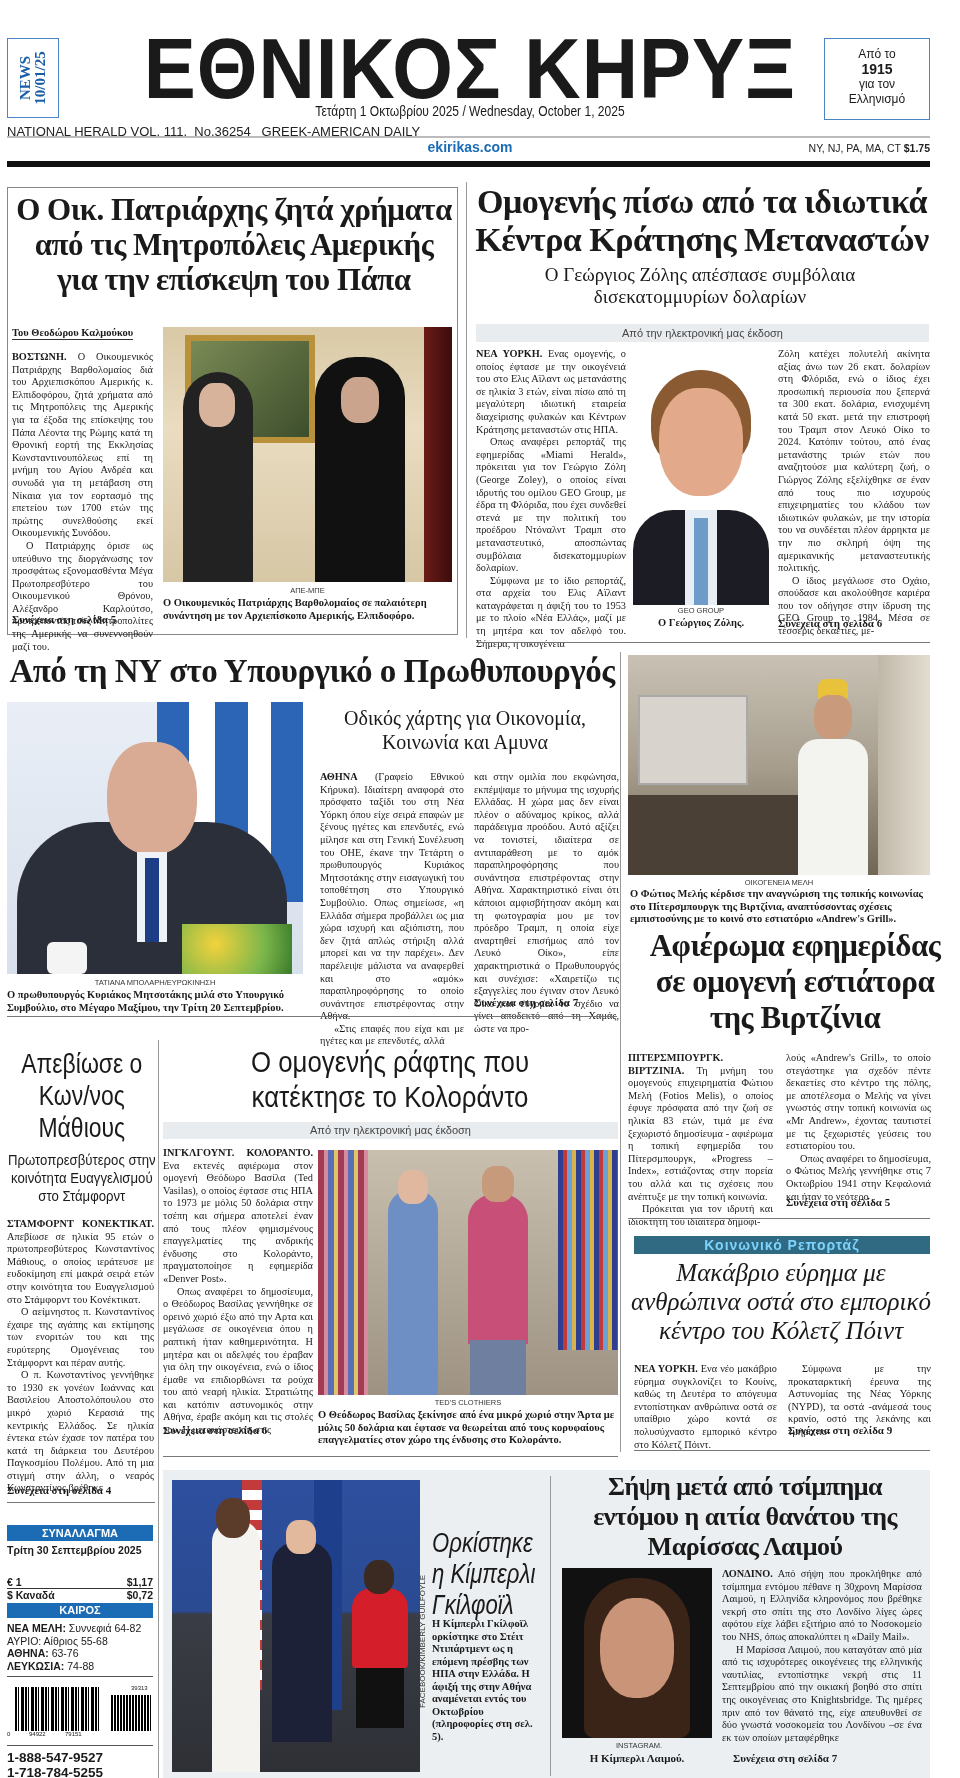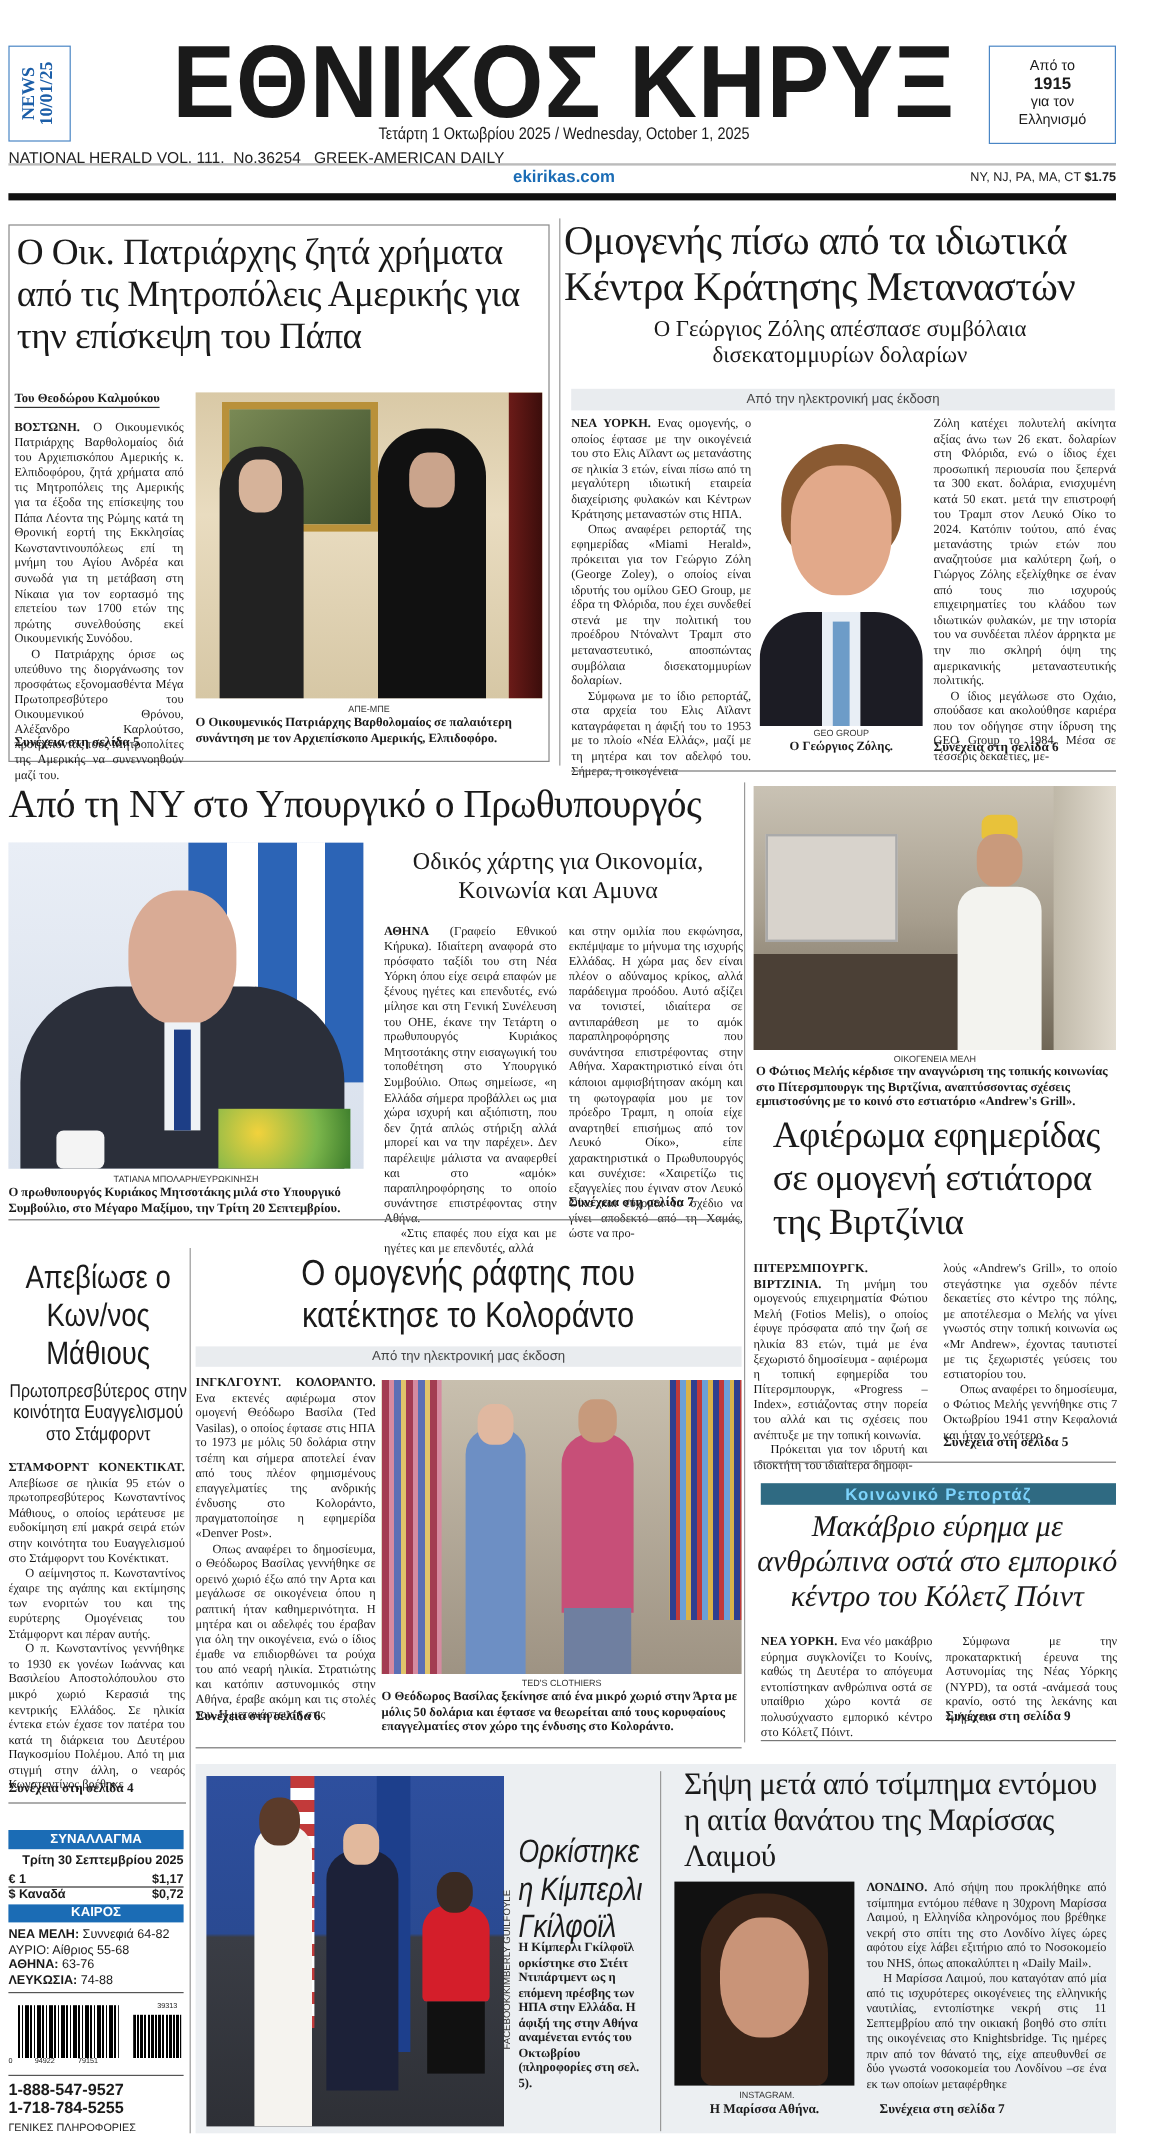--- a/index.html
+++ b/index.html
@@ -8,21 +8,21 @@
 .abs{position:absolute}
 .sans{font-family:"Liberation Sans","DejaVu Sans",sans-serif}
 .body-text{font-size:10.3px;line-height:12.6px;text-align:justify;hyphens:auto}
 .body-text p{text-indent:14px}
 .body-text p.first{text-indent:0}
 .dateline{font-weight:bold}
 .cont{font-weight:bold;font-size:11px}
 .photo{position:absolute;overflow:hidden}
 .credit{position:absolute;font-family:"Liberation Sans",sans-serif;font-size:7.5px;color:#333;text-align:center}
 .caption{position:absolute;font-weight:bold;font-size:10.5px;line-height:12.5px}
-.hl{font-family:"Liberation Serif",serif;font-weight:normal;line-height:1.05;letter-spacing:-0.5px}
+.hl{font-family:"Liberation Serif",serif;font-weight:bold;text-align:center;line-height:1.05;letter-spacing:-0.5px}
 .sub{font-family:"Liberation Serif",serif;text-align:center;line-height:1.12}
 .rule{position:absolute;background:#777}
 .graybar{position:absolute;background:#e9ecef;color:#444;font-family:"Liberation Sans",sans-serif;font-size:11px;text-align:center;line-height:18px}
 .bluebar{background:#1b6cb5;color:#fff;font-family:"Liberation Sans",sans-serif;font-weight:bold;text-align:center}
 </style>
 </head>
 <body>
 
 <div class="abs" style="left:7px;top:38px;width:52px;height:80px;border:1.5px solid #4a86c5;display:flex;align-items:center;justify-content:center">
   <div style="transform:rotate(-90deg);text-align:center;color:#1b5ea8;font-family:'Liberation Serif',serif;font-weight:bold;font-size:15px;line-height:15px;white-space:nowrap">
@@ -150,21 +150,21 @@
   <p class="first"><span class="dateline">ΣΤΑΜΦΟΡΝΤ ΚΟΝΕΚΤΙΚΑΤ.</span> <span>Απεβίωσε σε ηλικία 95 ετών ο πρωτοπρεσβύτερος Κωνσταντίνος Μάθιους, ο οποίος ιεράτευσε με ευδοκίμηση επί μακρά σειρά ετών στην κοινότητα του Ευαγγελισμού στο Στάμφορντ του Κονέκτικατ.</span></p>
   <p>Ο αείμνηστος π. Κωνσταντίνος έχαιρε της αγάπης και εκτίμησης των ενοριτών του και της ευρύτερης Ομογένειας του Στάμφορντ και πέραν αυτής.</p>
   <p>Ο π. Κωνσταντίνος γεννήθηκε το 1930 εκ γονέων Ιωάννας και Βασιλείου Αποστολόπουλου στο μικρό χωριό Κερασιά της κεντρικής Ελλάδος. Σε ηλικία έντεκα ετών έχασε τον πατέρα του κατά τη διάρκεια του Δευτέρου Παγκοσμίου Πολέμου. Από τη μια στιγμή στην άλλη, ο νεαρός Κωνσταντίνος βρέθηκε</p>
 </div>
 <div class="abs cont" style="left:7px;top:1484px">Συνέχεια στη σελίδα 4</div>
 <div class="rule" style="left:7px;top:1502px;width:148px;height:1px"></div>
 <div class="rule" style="left:158px;top:1040px;width:1px;height:738px;background:#999"></div>
 
 <div class="abs sans" style="left:7px;top:1525px;width:146px;font-size:10.5px">
   <div class="bluebar" style="height:16px;line-height:16px;font-size:11px">ΣΥΝΑΛΛΑΓΜΑ</div>
-  <div style="text-align:right;font-weight:bold;margin:3px 0 4px;font-size:10.5px">Τρίτη 30 Σεπτεμβρίου 2025</div>
+  <div style="text-align:left;font-weight:bold;margin:3px 0 20px;font-size:10.5px">Τρίτη 30 Σεπτεμβρίου 2025</div>
   <div style="display:flex;justify-content:space-between;font-weight:bold;border-bottom:1px solid #333">
     <span>€ 1</span>
       <span>$1,17</span>
   </div>
   <div style="display:flex;justify-content:space-between;font-weight:bold">
     <span>$ Καναδά</span>
       <span>$0,72</span>
   </div>
   <div class="bluebar" style="height:15px;line-height:15px;font-size:11px;margin-top:2px">ΚΑΙΡΟΣ</div>
   <div style="margin-top:4px;line-height:12.5px">
@@ -240,18 +240,18 @@
 <div class="abs" style="left:432px;top:1618px;width:110px;font-size:10.5px;line-height:12.5px;font-weight:bold">Η Κίμπερλι Γκίλφοϊλ ορκίστηκε στο Στέιτ Ντιπάρτμεντ ως η επόμενη πρέσβης των ΗΠΑ στην Ελλάδα. Η άφιξή της στην Αθήνα αναμένεται εντός του Οκτωβρίου (πληροφορίες στη σελ. 5).</div>
 
 <div class="rule" style="left:550px;top:1476px;width:1px;height:300px;background:#999"></div>
 
 <div class="abs hl" style="left:570px;top:1472px;width:350px;font-size:26px;line-height:30px">Σήψη μετά από τσίμπημα εντόμου η αιτία θανάτου της Μαρίσσας Λαιμού</div>
 <div class="photo" style="left:562px;top:1568px;width:150px;height:170px;background:#111">
   <div style="position:absolute;left:22px;top:10px;width:106px;height:160px;background:#3a2418;border-radius:50px 50px 10px 10px"></div>
   <div style="position:absolute;left:38px;top:30px;width:74px;height:100px;background:#c99478;border-radius:45%"></div>
 </div>
 <div class="credit" style="left:562px;top:1741px;width:154px">INSTAGRAM.</div>
-<div class="caption" style="left:562px;top:1752px;width:150px;text-align:center;font-size:11px">Η Μαρίσσα Αθήνα.</div>
+<div class="caption" style="left:562px;top:1752px;width:150px;text-align:center;font-size:11px">Η Κίμπερλι Λαιμού.</div>
 <div class="abs body-text" style="left:722px;top:1568px;width:200px">
   <p class="first"><span class="dateline">ΛΟΝΔΙΝΟ.</span> <span>Από σήψη που προκλήθηκε από τσίμπημα εντόμου πέθανε η 30χρονη Μαρίσσα Λαιμού, η Ελληνίδα κληρονόμος που βρέθηκε νεκρή στο σπίτι της στο Λονδίνο λίγες ώρες αφότου είχε λάβει εξιτήριο από το Νοσοκομείο του NHS, όπως αποκαλύπτει η «Daily Mail».</span></p>
   <p>Η Μαρίσσα Λαιμού, που καταγόταν από μία από τις ισχυρότερες οικογένειες της ελληνικής ναυτιλίας, εντοπίστηκε νεκρή στις 11 Σεπτεμβρίου από την οικιακή βοηθό στο σπίτι της οικογένειας στο Knightsbridge. Τις ημέρες πριν από τον θάνατό της, είχε απευθυνθεί σε δύο γνωστά νοσοκομεία του Λονδίνου –σε ένα εκ των οποίων μεταφέρθηκε</p>
 </div>
 <div class="abs cont" style="left:733px;top:1752px">Συνέχεια στη σελίδα 7</div>
 
 </body></html>

